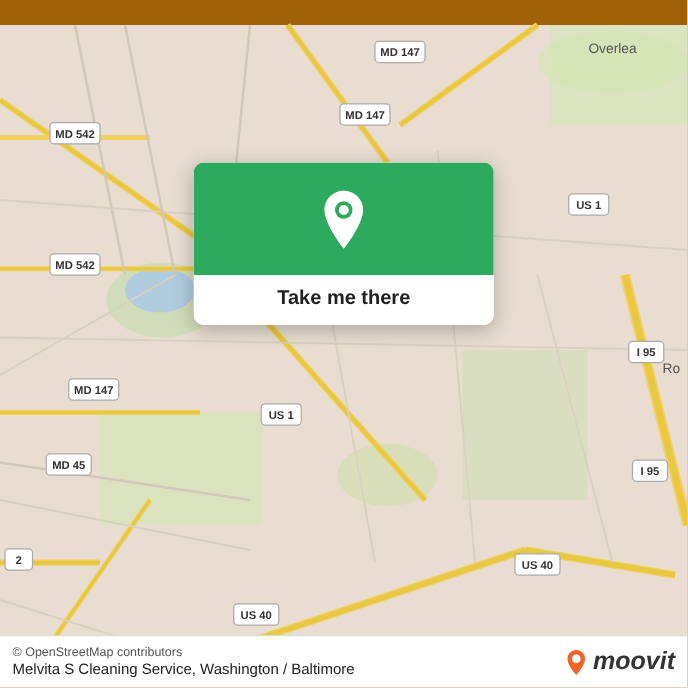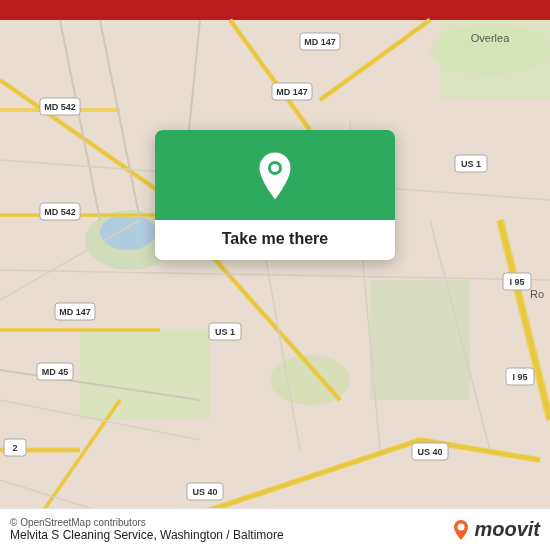--- a/index.html
+++ b/index.html
@@ -8,21 +8,21 @@
       height: 550px;
       overflow: hidden;
       font-family: Arial, sans-serif;
       position: relative;
     }
 
     #map-container {
       width: 550px;
       height: 550px;
       position: relative;
-      background-color: #b91c1c;
+      background-color: #a16207;
       overflow: hidden;
     }
 
     
     #map-svg {
       position: absolute;
       top: 0; left: 0;
       width: 100%; height: 100%;
     }
 

